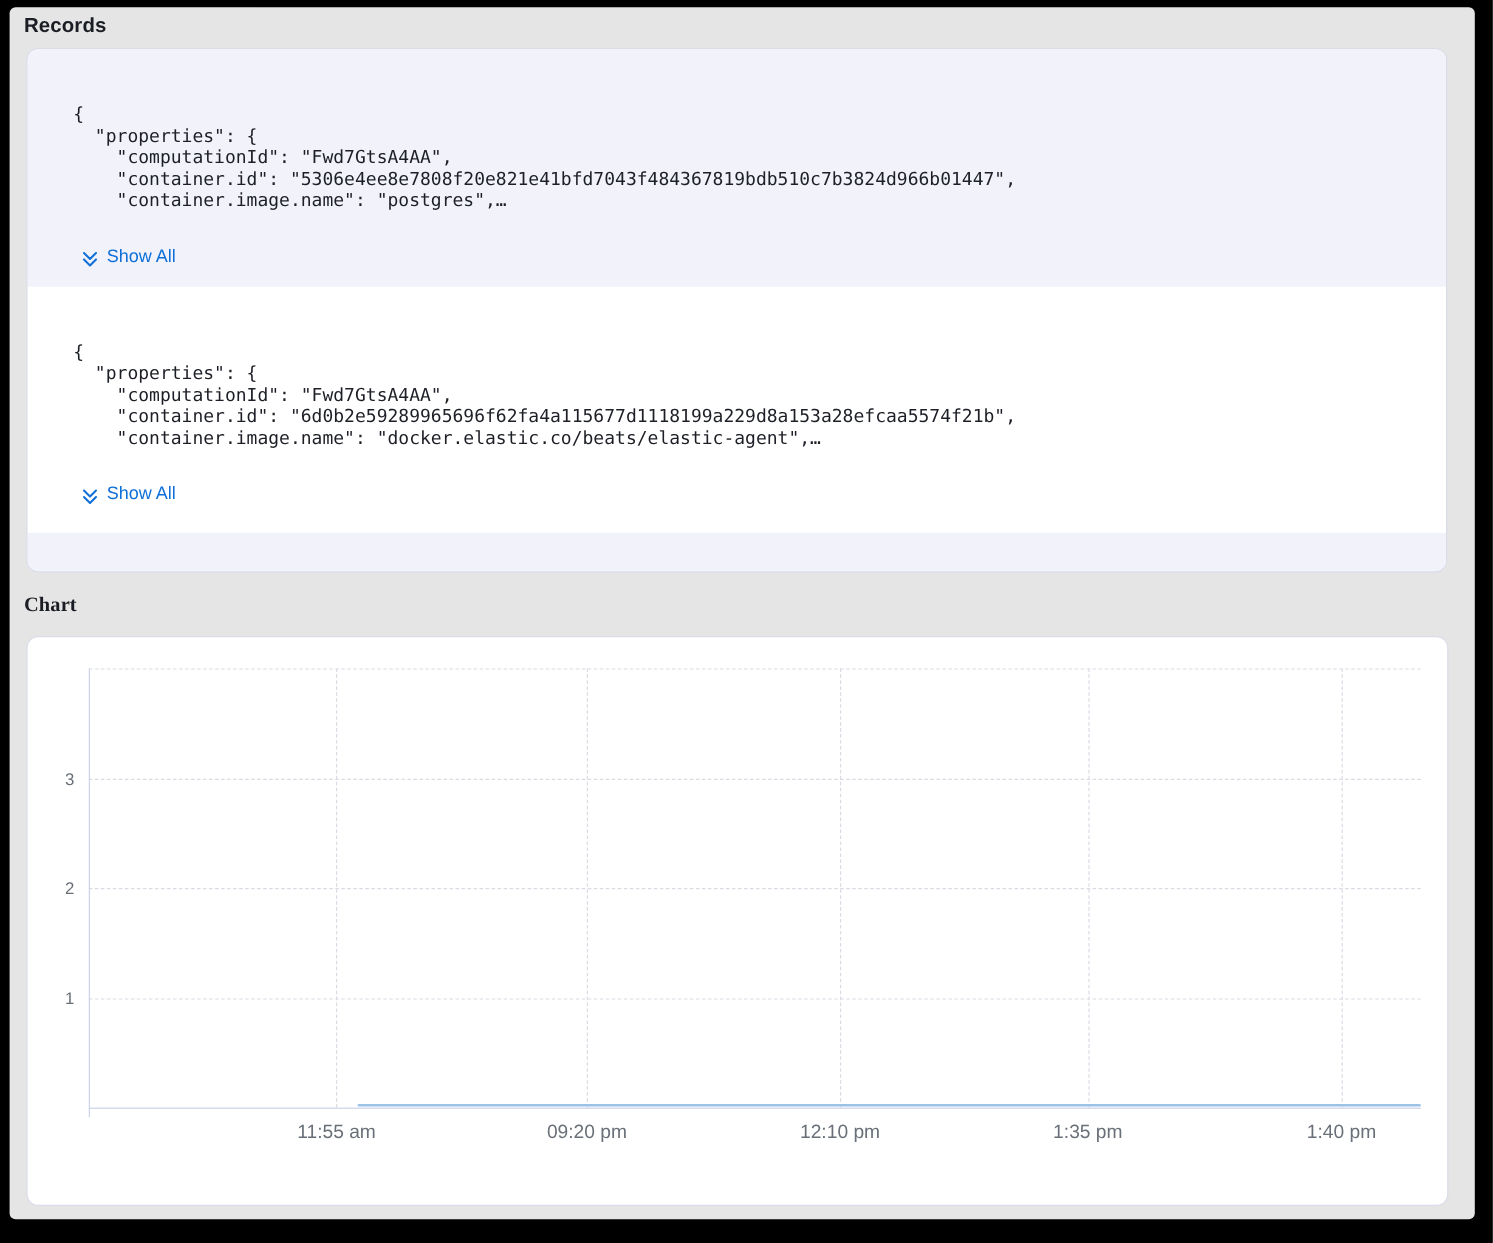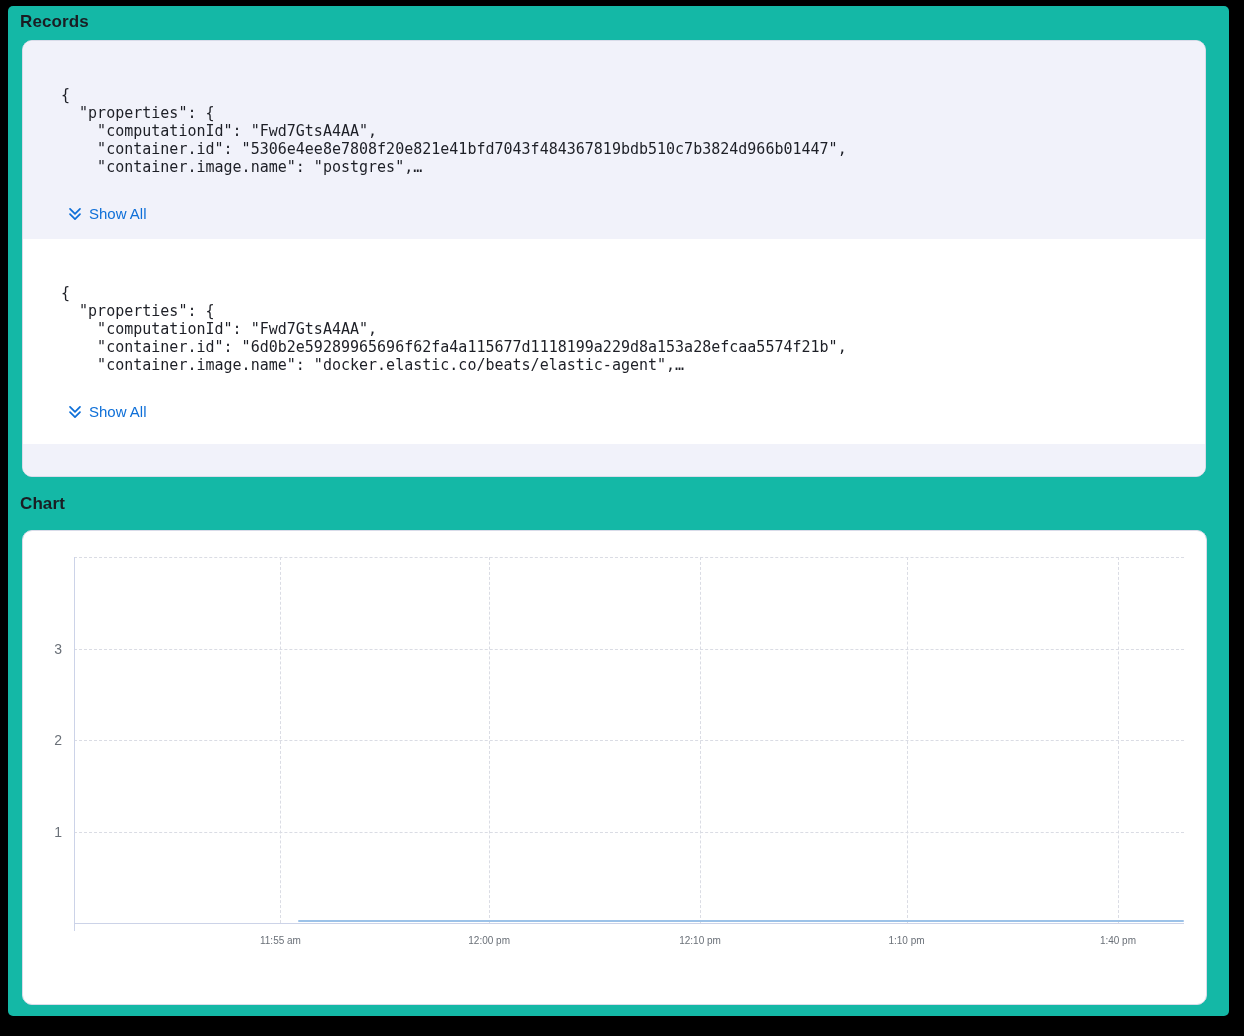--- a/index.html
+++ b/index.html
@@ -13,35 +13,35 @@
     position: relative;
     font-family: "Liberation Sans", "DejaVu Sans", sans-serif;
     overflow: hidden;
   }
   .page {
     position: absolute;
     left: 8px;
     top: 6px;
     width: 1221px;
     height: 1010px;
-    background: #14b8a6;
+    background: #e5e5e5;
     border-radius: 5px;
   }
   .section-title {
     position: absolute;
     left: 12px;
     margin: 0;
     font-size: 17px;
     line-height: 24px;
     font-weight: 700;
     color: #1a1d23;
     letter-spacing: 0.1px;
   }
   .records-title { top: 4px; }
-  .chart-title  { top: 486px; }
+  .chart-title  { top: 486px; font-family: Liberation Serif, serif; }
 
   
   .records-panel {
     position: absolute;
     left: 14px;
     top: 34px;
     width: 1184px;
     height: 437px;
     background: #ffffff;
     border: 1px solid #d9dce9;
@@ -62,21 +62,21 @@
   .record-json {
     margin: 0;
     font-family: "DejaVu Sans Mono", "Liberation Mono", monospace;
     font-size: 15px;
     line-height: 18px;
     color: #1d1f26;
     white-space: pre;
   }
   .show-all {
     display: inline-flex;
-    align-items: center;
+    align-items: flex-end;
     gap: 6px;
     margin: 28px 0 0 6px;
     color: #0e6fd8;
     font-size: 15px;
     line-height: 20px;
     text-decoration: none;
     cursor: pointer;
   }
   .show-all svg { display: block; }
 
@@ -135,21 +135,21 @@
     width: 34px;
     text-align: right;
     transform: translateY(-50%);
     font-size: 14px;
     color: #6a7078;
   }
   .x-label {
     position: absolute;
     top: 378px;
     transform: translateX(-50%);
-    font-size: 10px;
+    font-size: 16px;
     color: #6a7078;
     white-space: nowrap;
   }
   .series-line {
     position: absolute;
     left: 20.2%;
     width: 79.8%;
     top: 362.5px;
     height: 2.5px;
     background: #9cc2e8;
@@ -215,22 +215,22 @@
       <div class="v-grid" style="left:94.05%"></div>
 
       <div class="y-axis-line"></div>
       <div class="x-axis-line"></div>
 
       <div class="y-label" style="top:25%">3</div>
       <div class="y-label" style="top:50%">2</div>
       <div class="y-label" style="top:75%">1</div>
 
       <div class="x-label" style="left:18.6%">11:55 am</div>
-      <div class="x-label" style="left:37.4%">12:00 pm</div>
+      <div class="x-label" style="left:37.4%">09:20 pm</div>
       <div class="x-label" style="left:56.4%">12:10 pm</div>
-      <div class="x-label" style="left:75%">1:10 pm</div>
+      <div class="x-label" style="left:75%">1:35 pm</div>
       <div class="x-label" style="left:94.05%">1:40 pm</div>
 
       <div class="series-line"></div>
     </div>
   </div>
 
 </div>
 
 </body></html>

